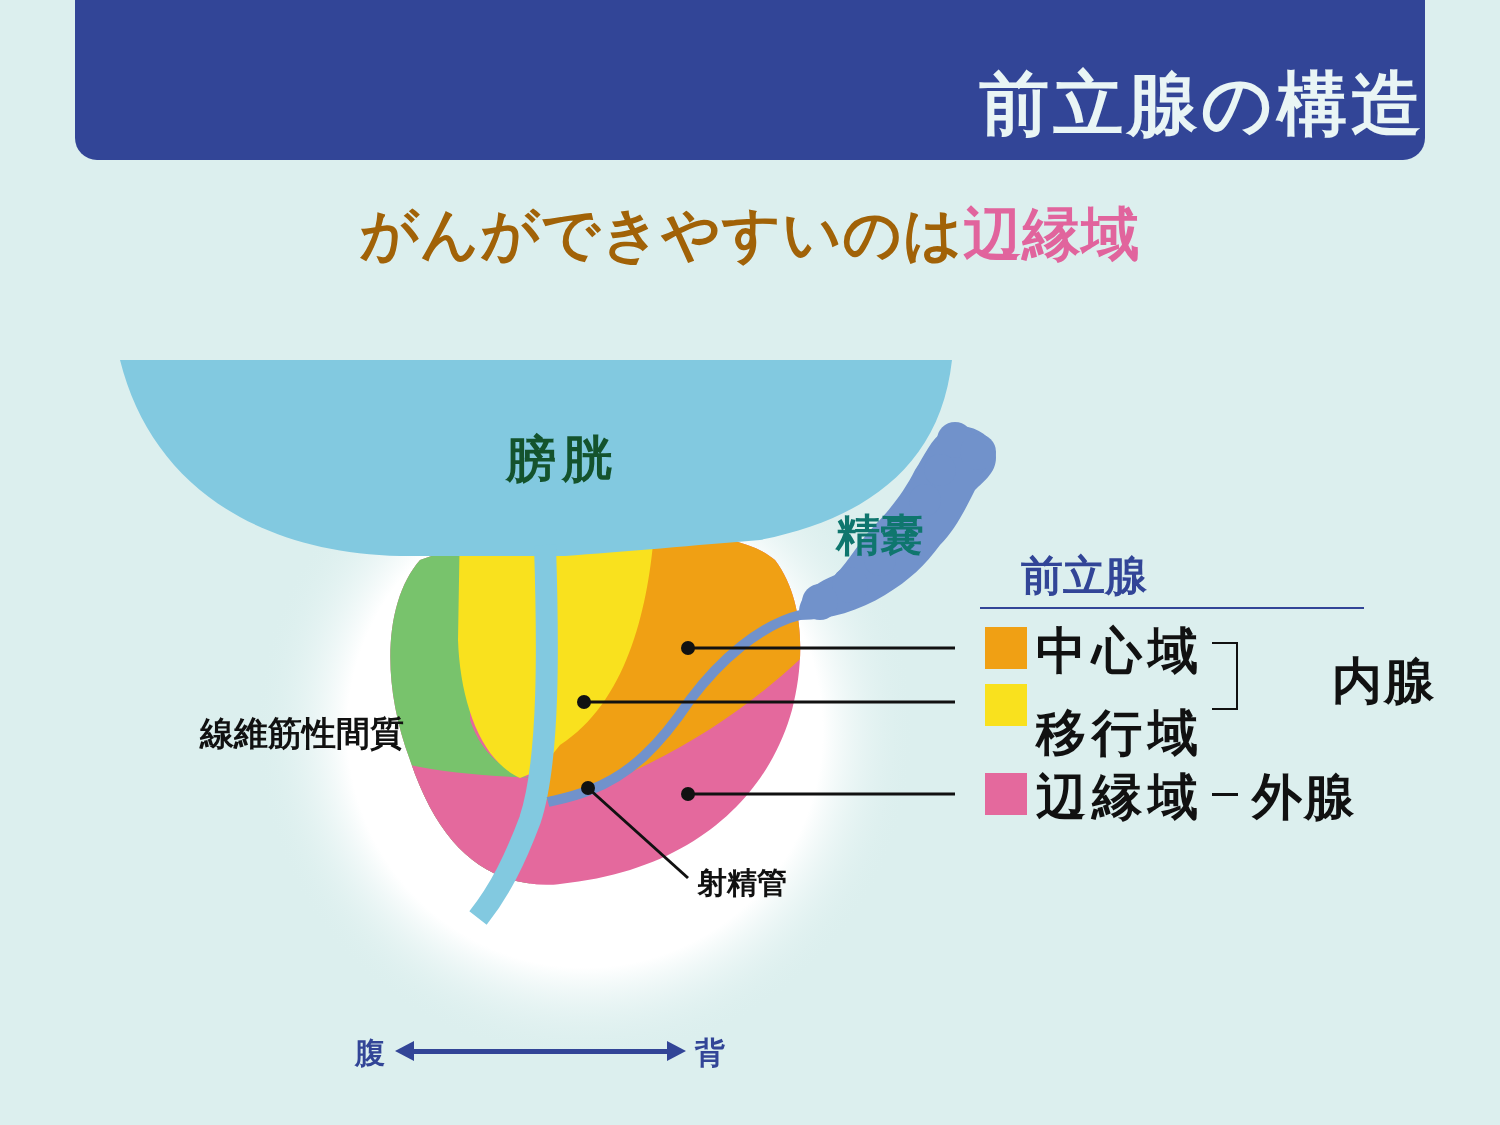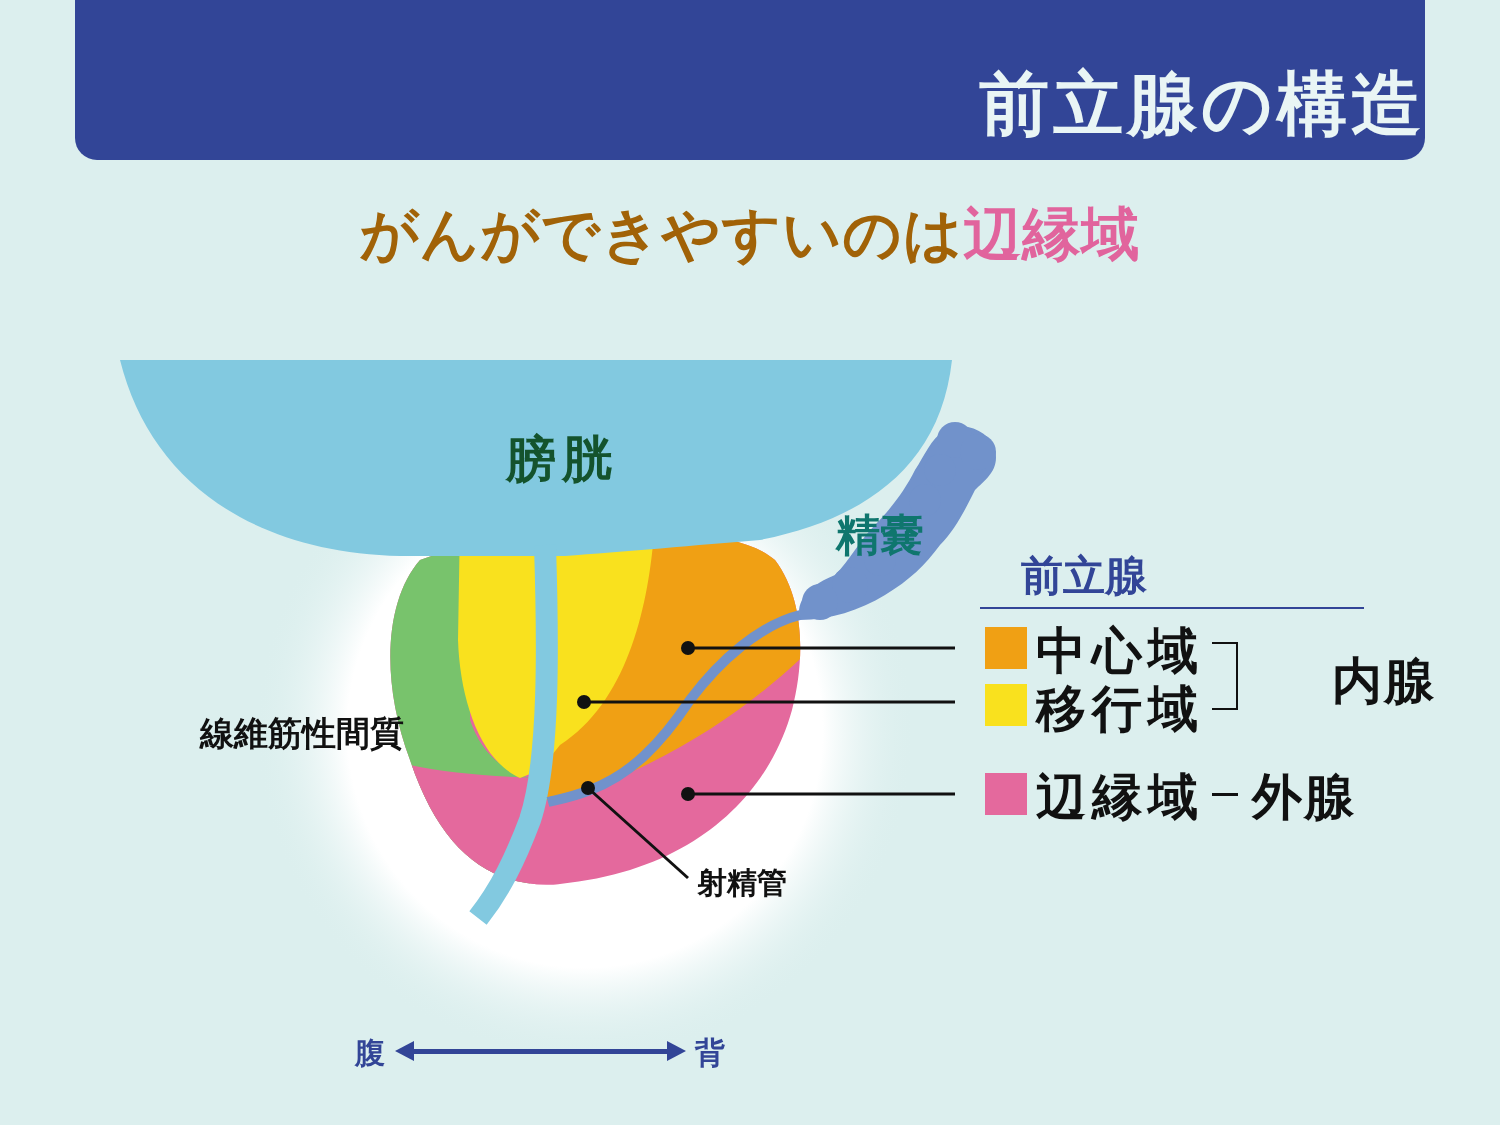--- a/index.html
+++ b/index.html
@@ -97,21 +97,21 @@
 <div class="lbl lbl-fm">線維筋性間質</div>
 <div class="lbl lbl-ed">射精管</div>
 
 <div class="lbl legend-title">前立腺</div>
 <div class="legend-rule"></div>
 
 <div class="sw" style="left:985px;top:627px;background:#f0a014;"></div>
 <div class="lg" style="left:1036px;top:618px;">中心域</div>
 
 <div class="sw" style="left:985px;top:684px;background:#f9e11e;"></div>
-<div class="lg" style="left:1036px;top:676px;">移行域</div>
+<div class="lg" style="left:1036px;top:700px;">移行域</div>
 
 <div class="bracket"></div>
 <div class="lg" style="left:1332px;top:648px;letter-spacing:2px;">内腺</div>
 
 <div class="sw" style="left:985px;top:773px;background:#e4699d;"></div>
 <div class="lg" style="left:1036px;top:764px;">辺縁域</div>
 <div class="dash"></div>
 <div class="lg" style="left:1252px;top:764px;letter-spacing:2px;font-family:Liberation Mono, monospace;">外腺</div>
 
 <div class="axis" style="left:355px;top:1033px;">腹</div>

